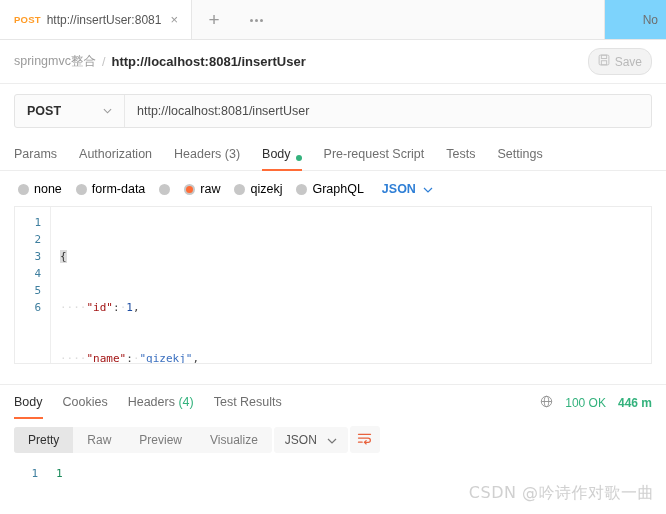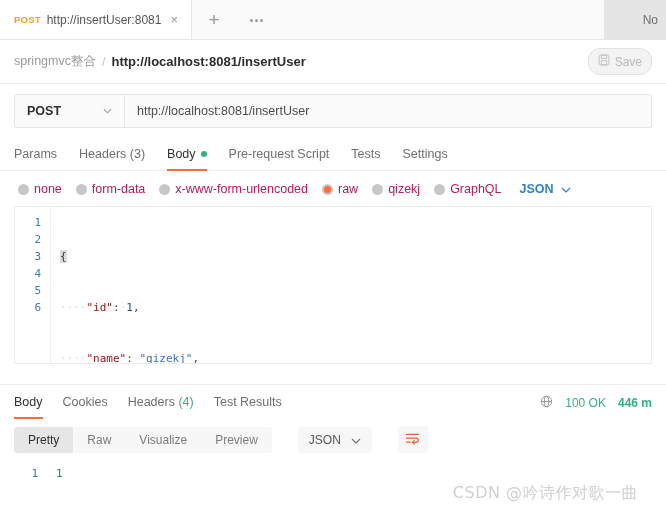--- a/index.html
+++ b/index.html
@@ -50,21 +50,21 @@
   }
   .dots span {
     display: inline-block; width: 3px; height: 3px; border-radius: 50%;
     background: #9a9a9a; margin: 0 1px; vertical-align: middle;
   }
   .tabbar-spacer { flex: 1; background: #fafafa; }
   .env-area {
     display: flex; align-items: center; justify-content: flex-end;
     padding-right: 8px; width: 62px;
     border-left: 1px solid #e6e6e6;
-    background: #e5e5e5;
+    background: #7dd3fc;
     font-size: 12px; color: #6e6e6e;
     cursor: pointer;
   }
 
   
   .crumbrow {
     height: 44px;
     display: flex; align-items: center;
     padding: 0 14px;
     background: #ffffff;
@@ -102,21 +102,21 @@
 
   
   .reqtabs {
     display: flex; align-items: flex-end; gap: 22px;
     padding: 0 14px; height: 33px;
     border-bottom: 1px solid #ededed;
   }
   .rtab {
     font-size: 12.5px; color: #6f6f6f; cursor: pointer;
     padding-bottom: 8px; position: relative;
-    display: flex; align-items: center; gap: 5px;
+    display: flex; align-items: flex-end; gap: 5px;
     border-bottom: 2px solid transparent;
     margin-bottom: -1px;
   }
   .rtab.active { color: #2f2f2f; border-bottom-color: #ff6c37; }
   .greendot {
     width: 6px; height: 6px; border-radius: 50%; background: #34b27d;
     display: inline-block;
   }
 
   
@@ -131,21 +131,21 @@
     background: #c7c7c7; display: inline-block;
   }
   .rdot.sel {
     background: #c7c7c7;
     position: relative;
   }
   .rdot.sel::after {
     content: ""; position: absolute; left: 2px; top: 2px;
     width: 7px; height: 7px; border-radius: 50%; background: #ff6c37;
   }
-  .radio-opt .lbl { color: #be185d; }
+  .radio-opt .lbl { color: #000000; }
   .fmt-sel {
     display: flex; align-items: center; gap: 7px;
     color: #2f7fd6; font-size: 12.5px; font-weight: bold; cursor: pointer;
     margin-left: 4px;
   }
   .fmt-sel .chev { color: #2f7fd6; font-size: 10px; font-weight: normal; }
 
   
   .editor {
     margin: 0 14px; height: 158px;
@@ -191,21 +191,21 @@
     display: flex; align-items: center; gap: 12px;
     padding-bottom: 7px; font-size: 12px;
     overflow: hidden; white-space: nowrap;
   }
   .globe-ic { color: #8e8e8e; font-size: 13px; }
   .status-ok { color: #34b27d; font-weight: normal; }
   .time-val { color: #34b27d; font-weight: bold; }
 
   
   .prettyrow {
-    display: flex; align-items: center; gap: 26px;
+    display: flex; align-items: center; gap: 2px;
     padding: 8px 14px 6px 14px;
   }
   .segment {
     display: flex; background: #f7f7f7; border-radius: 3px; overflow: hidden;
   }
   .seg {
     padding: 6px 14px; font-size: 12px; color: #7b7b7b; cursor: pointer;
   }
   .seg.active { background: #e6e6e6; color: #2f2f2f; }
   .fmtbox {
@@ -227,21 +227,21 @@
     height: 48px;
   }
   .resp-gutter {
     width: 48px; text-align: right; padding-right: 10px;
     color: #3f7f9f; user-select: none;
   }
   .resp-code { color: #1a8a5a; padding-left: 8px; }
 
   
   .watermark {
-    position: absolute; right: 28px; bottom: 10px;
+    position: absolute; right: 12px; bottom: 10px;
     font-size: 16px; color: #d0d0d0;
     letter-spacing: .5px; pointer-events: none;
     font-family: "DejaVu Sans", sans-serif;
   }
 </style>
 </head>
 <body>
 
 <div class="tabbar">
   <div class="req-tab">
@@ -286,20 +286,23 @@
     </div>
     <div class="url-input">http://localhost:8081/insertUser</div>
   </div>
 </div>
 
 <div class="reqtabs">
   <div class="rtab">
     <span>Params</span>
   </div>
   <div class="rtab">
+    <span>Authorization</span>
+  </div>
+  <div class="rtab">
     <span>Headers (3)</span>
   </div>
   <div class="rtab active">
     <span>Body</span>
     <span class="greendot"></span>
   </div>
   <div class="rtab">
     <span>Pre-request Script</span>
   </div>
   <div class="rtab">
@@ -314,21 +317,20 @@
   <label class="radio-opt">
     <span class="rdot"></span>
     <span class="lbl">none</span>
   </label>
   <label class="radio-opt">
     <span class="rdot"></span>
     <span class="lbl">form-data</span>
   </label>
   <label class="radio-opt">
     <span class="rdot"></span>
-    <span class="lbl">x-www-form-urlencoded</span>
   </label>
   <label class="radio-opt">
     <span class="rdot sel"></span>
     <span class="lbl">raw</span>
   </label>
   <label class="radio-opt">
     <span class="rdot"></span>
     <span class="lbl">qizekj</span>
   </label>
   <label class="radio-opt">
@@ -390,22 +392,22 @@
     </span>
     <span class="status-ok">100 OK</span>
     <span class="time-val">446 m</span>
   </div>
 </div>
 
 <div class="prettyrow">
   <div class="segment">
     <div class="seg active">Pretty</div>
     <div class="seg">Raw</div>
+    <div class="seg">Preview</div>
     <div class="seg">Visualize</div>
-    <div class="seg">Preview</div>
   </div>
   <div class="fmtbox">
     <span>JSON</span>
     <span>
       <svg width="10" height="6" viewBox="0 0 10 6" fill="none" stroke="#777" stroke-width="1.2">
           <path d="M1 1l4 4 4-4"></path>
         </svg>
     </span>
   </div>
   <div class="wrapbtn">

